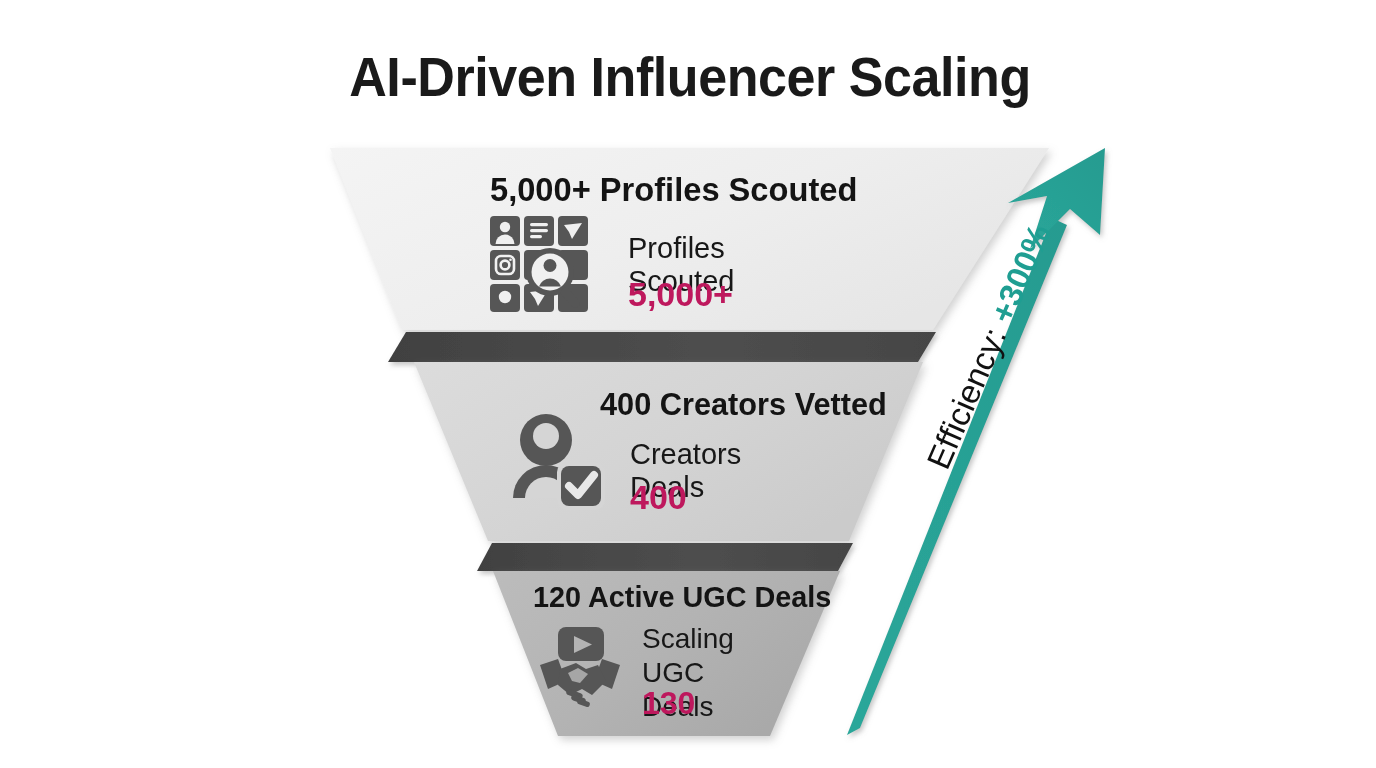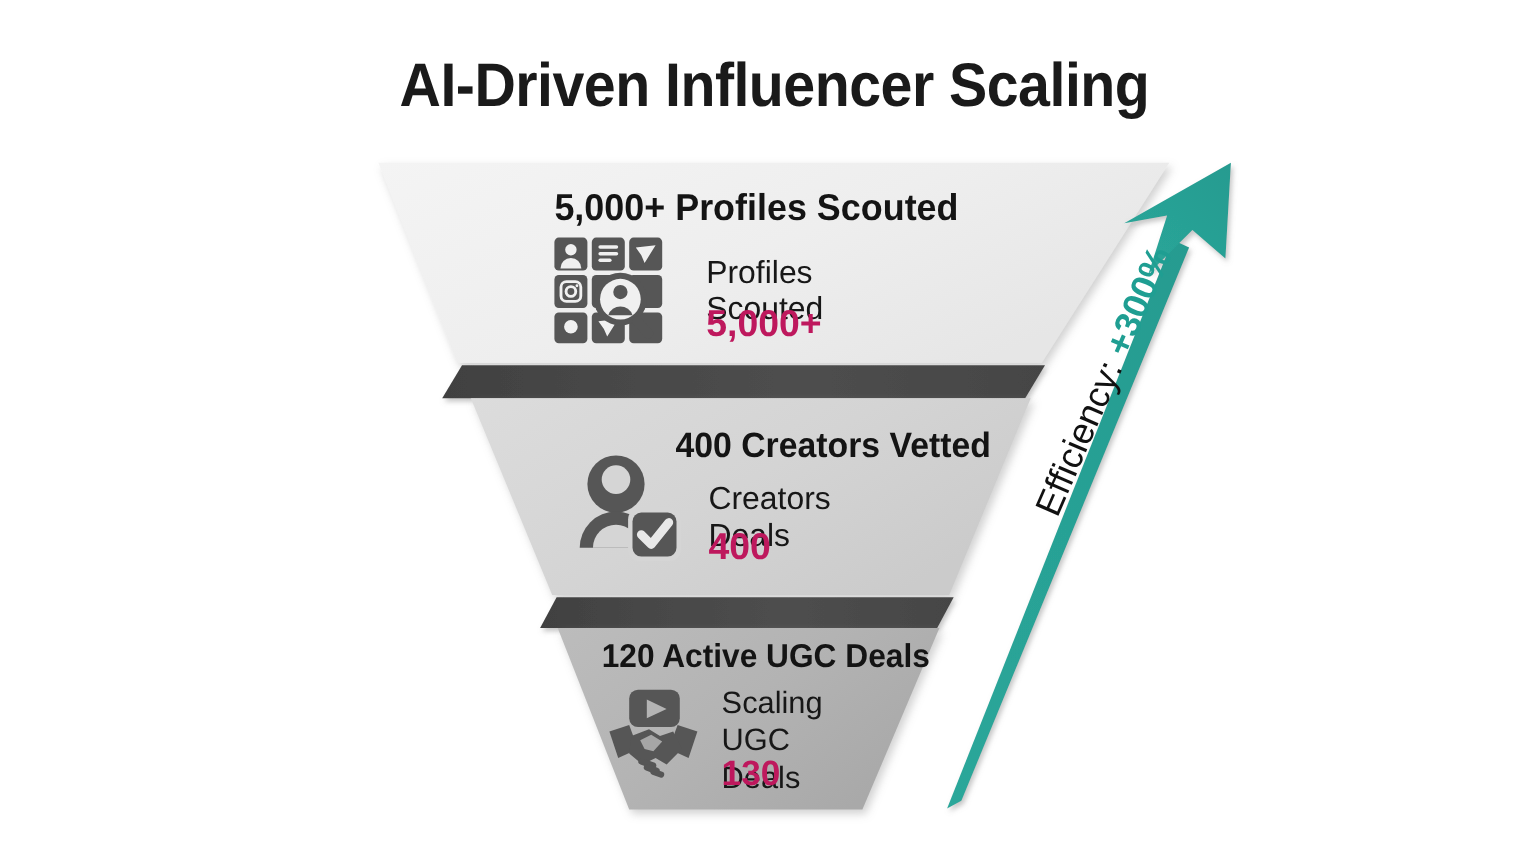--- a/index.html
+++ b/index.html
@@ -10,21 +10,21 @@
   body {
     width: 1376px;
     height: 768px;
     overflow: hidden;
     font-family: "Liberation Sans", sans-serif;
     position: relative;
   }
 
   #canvas {
     position: absolute;
-    left: 16px; top: 0;
+    left: 2px; top: 0;
     width: 1340px;
     height: 768px;
     background: #ffffff;
   }
 
   
   #page-title {
     position: absolute;
     left: 0;
     top: 44px;

